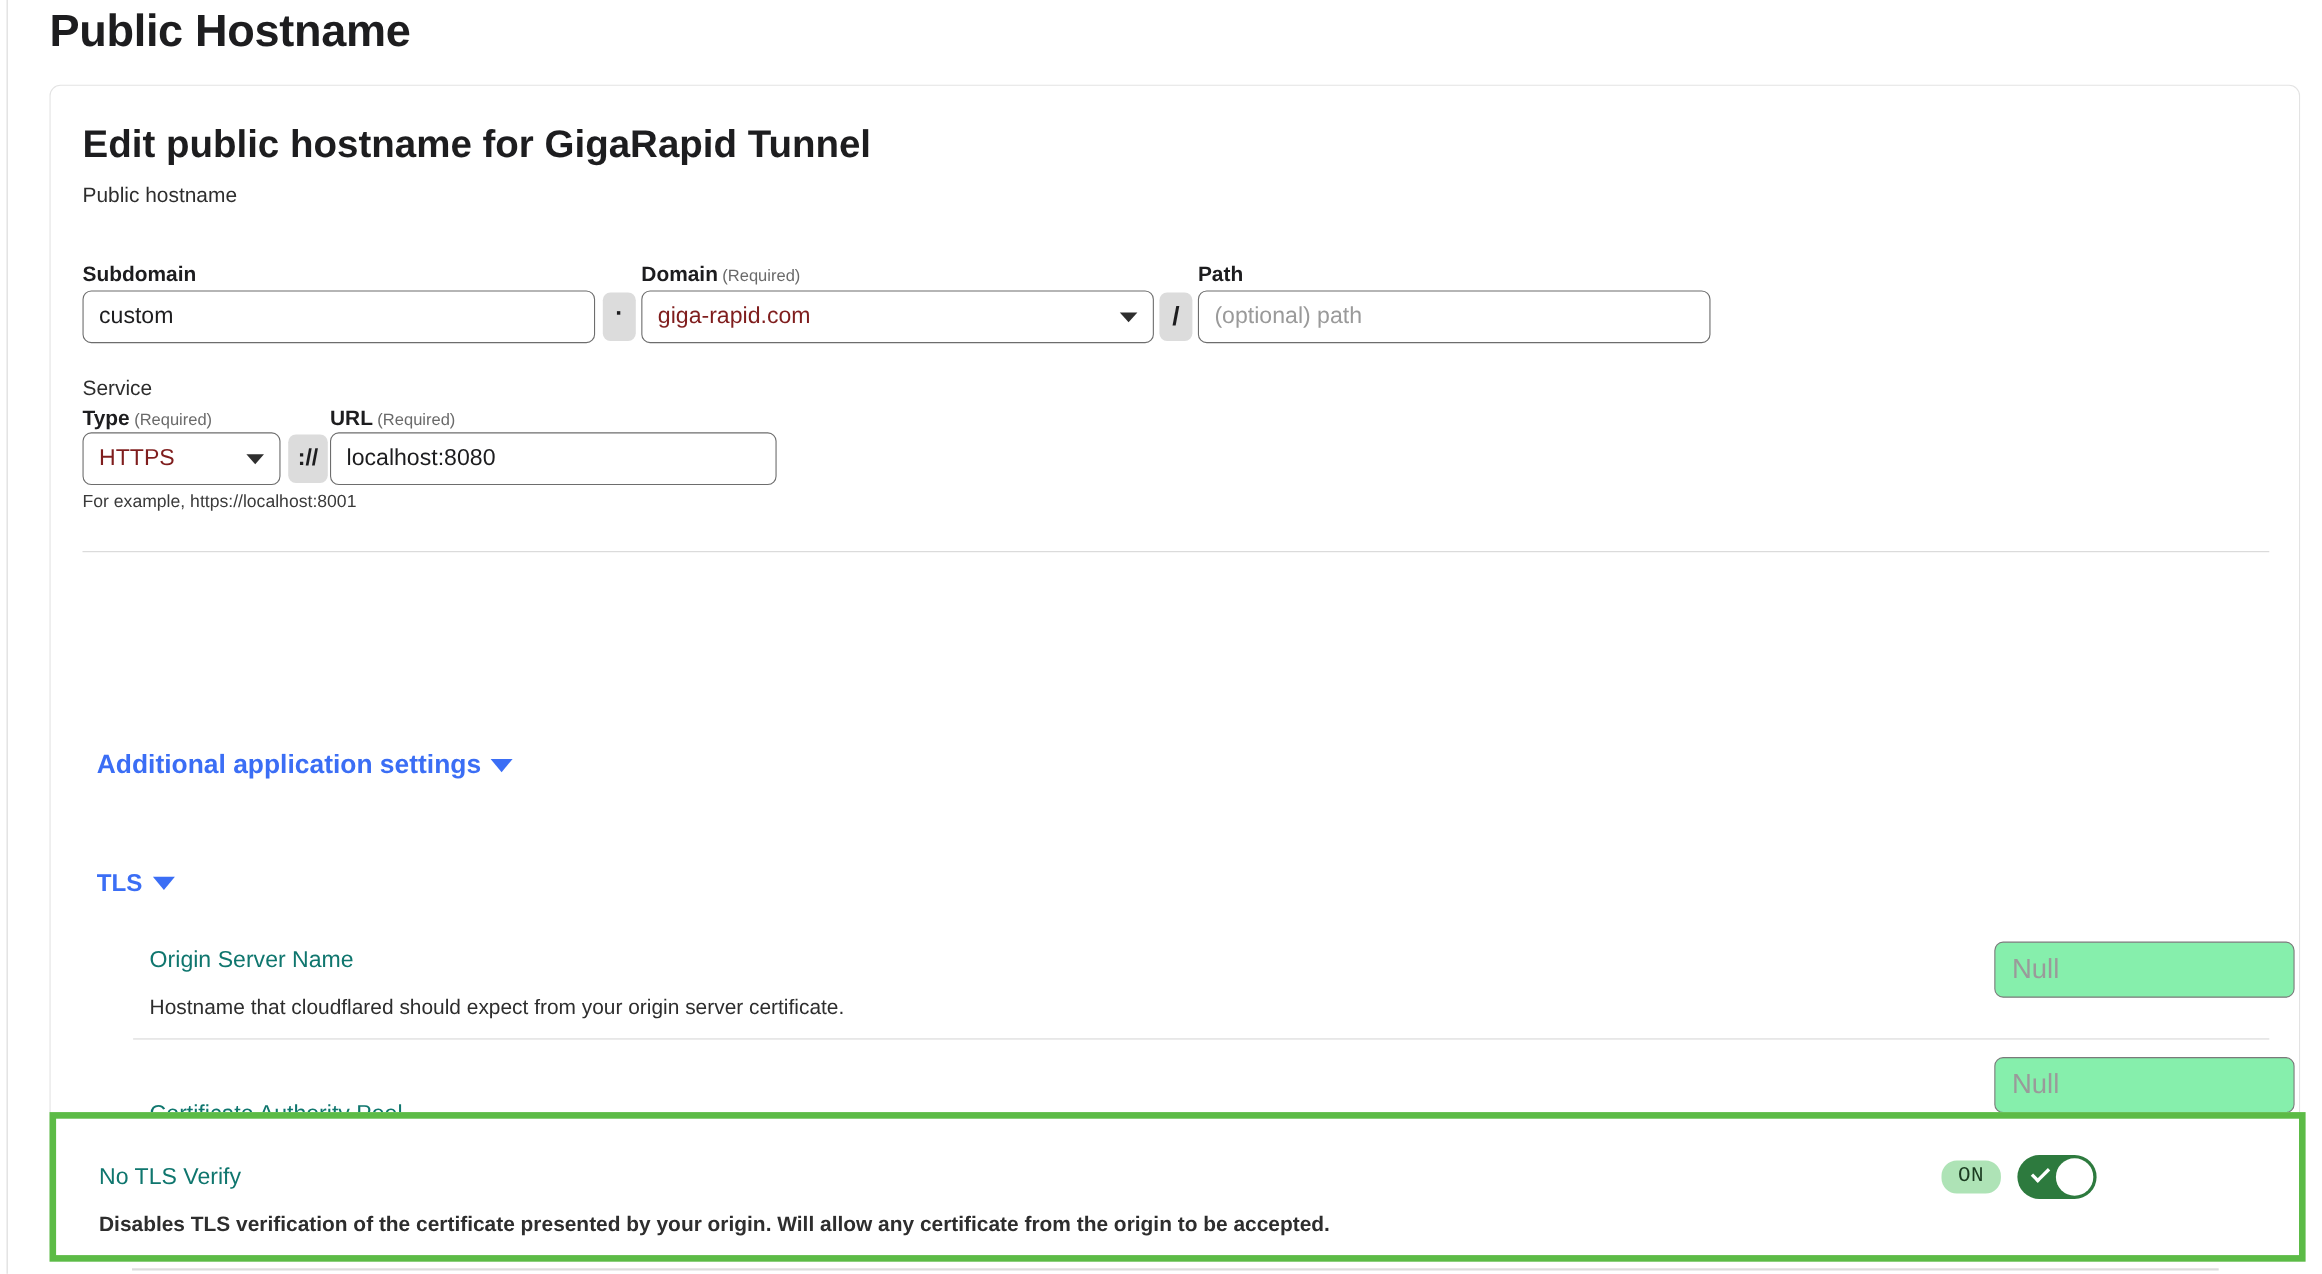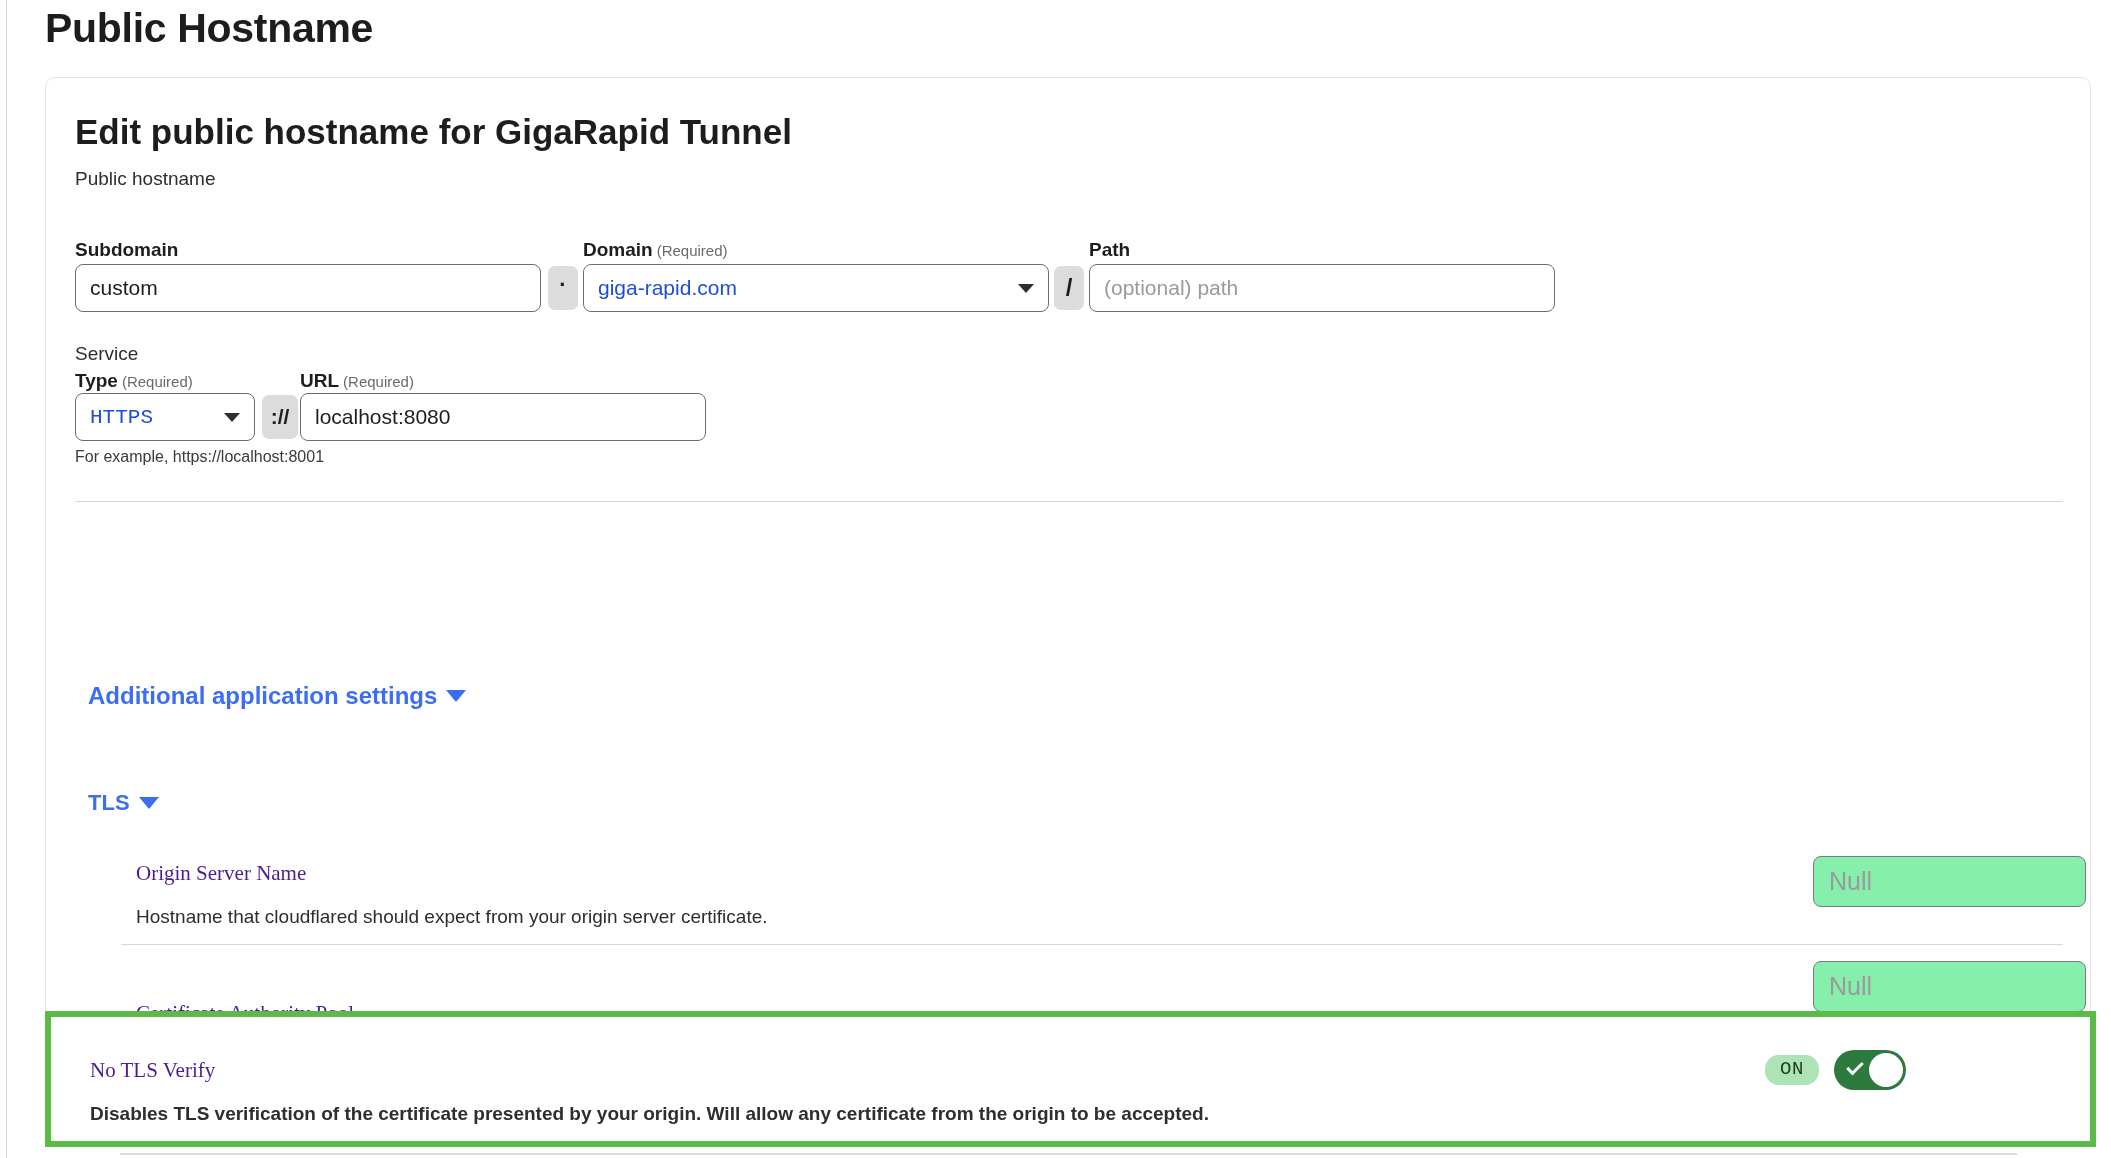--- a/index.html
+++ b/index.html
@@ -104,37 +104,37 @@
   .in-path      { left: 1043px; top: 186px; width: 466px; height: 48px; }
   .in-url       { left: 254px; top: 315px; width: 406px; height: 48px; }
 
   
   .sel {
     position: absolute;
     border: 1px solid #6d6d6d;
     border-radius: 8px;
     background: #ffffff;
     font-size: 21px;
-    color: #1d4ed8;
+    color: #7f1d1d;
     display: flex;
     align-items: center;
     padding: 16px 14px;
     cursor: pointer;
   }
   .sel .val { flex: 1; white-space: nowrap; overflow: hidden; }
   .sel .caret {
     width: 0; height: 0;
     border-left: 8px solid transparent;
     border-right: 8px solid transparent;
     border-top: 9px solid #2e2e2e;
     margin-left: 8px;
     flex: none;
   }
   .in-domain { left: 537px; top: 186px; width: 466px; height: 48px; }
-  .in-type   { left: 29px; top: 315px; width: 180px; height: 48px; font-family: Liberation Mono, monospace; }
+  .in-type   { left: 29px; top: 315px; width: 180px; height: 48px; }
 
   
   .badge {
     position: absolute;
     background: #dcdcdc;
     border-radius: 7px;
     display: flex;
     align-items: center;
     justify-content: center;
     color: #1d1d1f;
@@ -178,23 +178,22 @@
     width: 0; height: 0;
     border-left: 10px solid transparent;
     border-right: 10px solid transparent;
     border-top: 12px solid #3b6ef5;
   }
   .d-additional { left: 42px; top: 604px; font-size: 24px; }
   .d-tls        { left: 42px; top: 712px; font-size: 22px; }
   .row-title {
     position: absolute;
     font-size: 21px;
-    color: #4c1d95;
-    white-space: nowrap;
-    font-family: Liberation Serif, serif;
+    color: #0f766e;
+    white-space: nowrap;
   }
   .row-desc {
     position: absolute;
     font-size: 19px;
     color: #2e2e2e;
     white-space: nowrap;
   }
   .row-input {
     position: absolute;
     border: 1px solid #7a7a7a;

